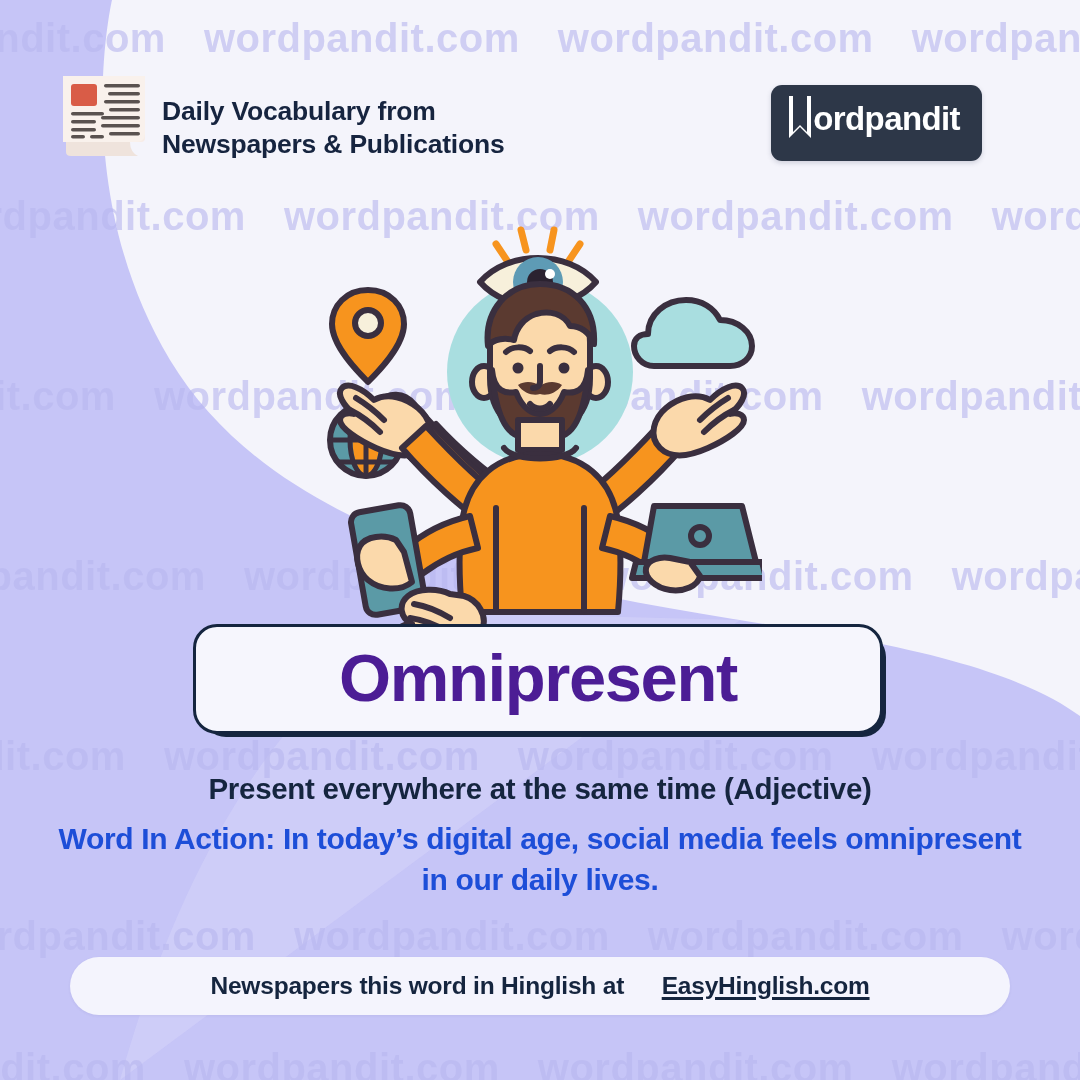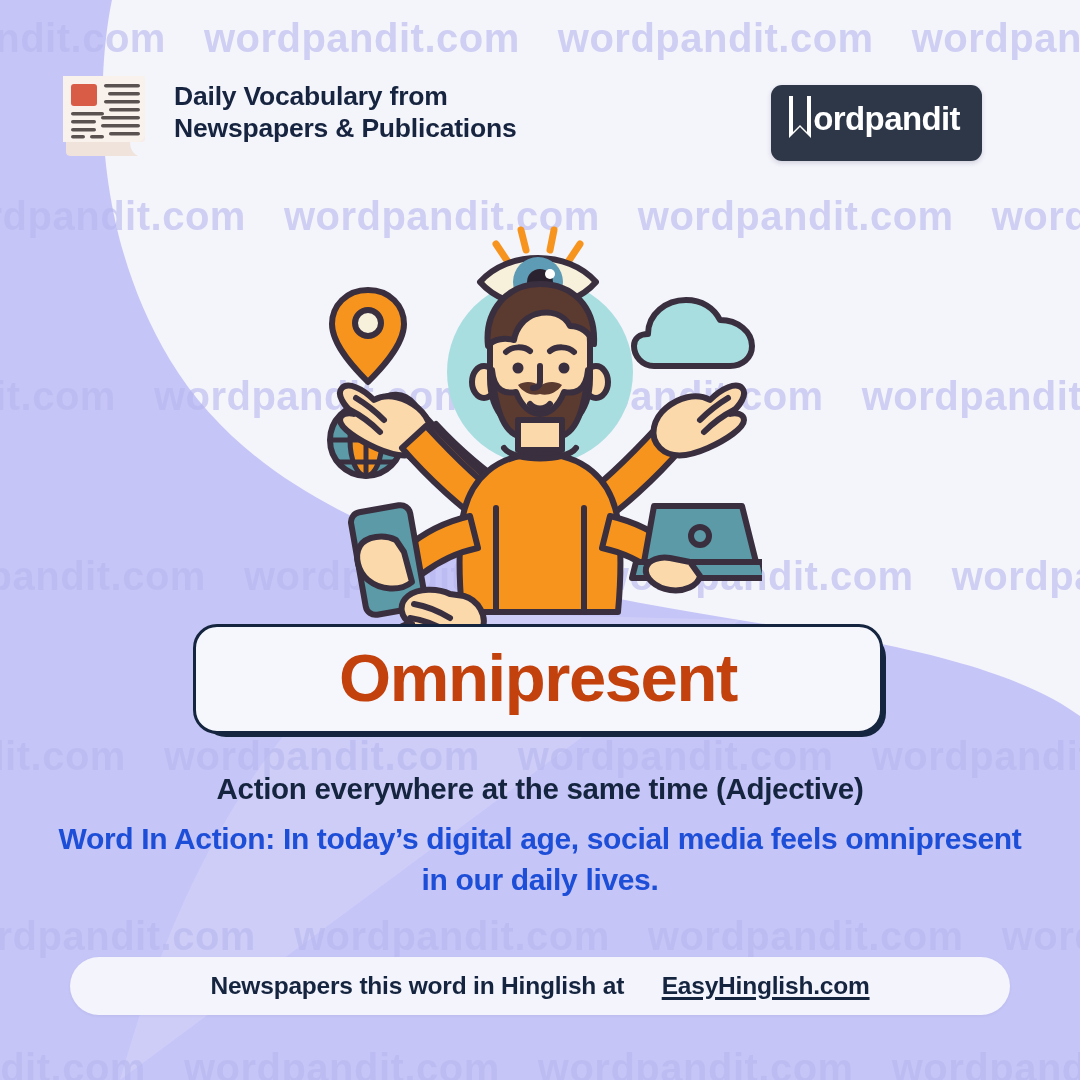--- a/index.html
+++ b/index.html
@@ -17,21 +17,21 @@
   
   .wm-layer{position:absolute;inset:0;overflow:hidden;pointer-events:none;}
   .wm-row{
     position:absolute;left:-40px;width:1240px;white-space:nowrap;
     font-size:40px;font-weight:700;letter-spacing:.5px;
     color:#b9b8ef;opacity:.62;
   }
   .wm-row span{margin-right:38px;}
 
   
-  .header{position:absolute;top:64px;left:52px;display:flex;align-items:center;gap:18px;}
+  .header{position:absolute;top:64px;left:52px;display:flex;align-items:flex-end;gap:6px;}
   .news-icon{width:104px;height:96px;position:relative;}
   .brand-title{
     font-size:26.5px;font-weight:800;line-height:1.22;color:#16243f;
     letter-spacing:-.2px;white-space:pre-line;
   }
 
   .logo{
     position:absolute;top:85px;right:98px;
     height:64px;padding:0 22px 12px 16px;
     background:#2d3748;border-radius:11px;
@@ -53,21 +53,21 @@
   .word-card-shadow{
     position:absolute;left:9px;top:9px;width:684px;height:104px;
     background:#15253f;border-radius:24px;
   }
   .word-card{
     position:absolute;left:0;top:0;width:684px;height:104px;
     background:#f6f6fd;border:3px solid #15253f;border-radius:24px;
     display:flex;align-items:center;justify-content:center;
   }
   .word-text{
-    font-size:67px;font-weight:800;color:#c2410c;letter-spacing:-1.4px;
+    font-size:67px;font-weight:800;color:#4c1d95;letter-spacing:-1.4px;
     line-height:1;position:relative;top:-2px;
   }
 
   
   .definition{
     position:absolute;left:60px;top:772px;width:960px;text-align:center;
     font-size:29.5px;font-weight:800;color:#15253f;letter-spacing:-.3px;
   }
   .usage{
     position:absolute;left:42px;top:818px;width:996px;text-align:center;
@@ -274,21 +274,21 @@
     </svg>
   </div>
 
   <div class="word-card-wrap">
     <div class="word-card-shadow"></div>
     <div class="word-card">
       <div class="word-text">Omnipresent</div>
     </div>
   </div>
 
-  <div class="definition">Action everywhere at the same time (Adjective)</div>
+  <div class="definition">Present everywhere at the same time (Adjective)</div>
   <div class="usage">Word In Action: In today’s digital age, social media feels omnipresent in our daily lives.</div>
 
   <div class="footer-bar">
     <div class="footer-text">
       <span>Newspapers this word in Hinglish at </span><a class="footer-link" href="#">EasyHinglish.com</a>
     </div>
   </div>
 
 </div>
 

